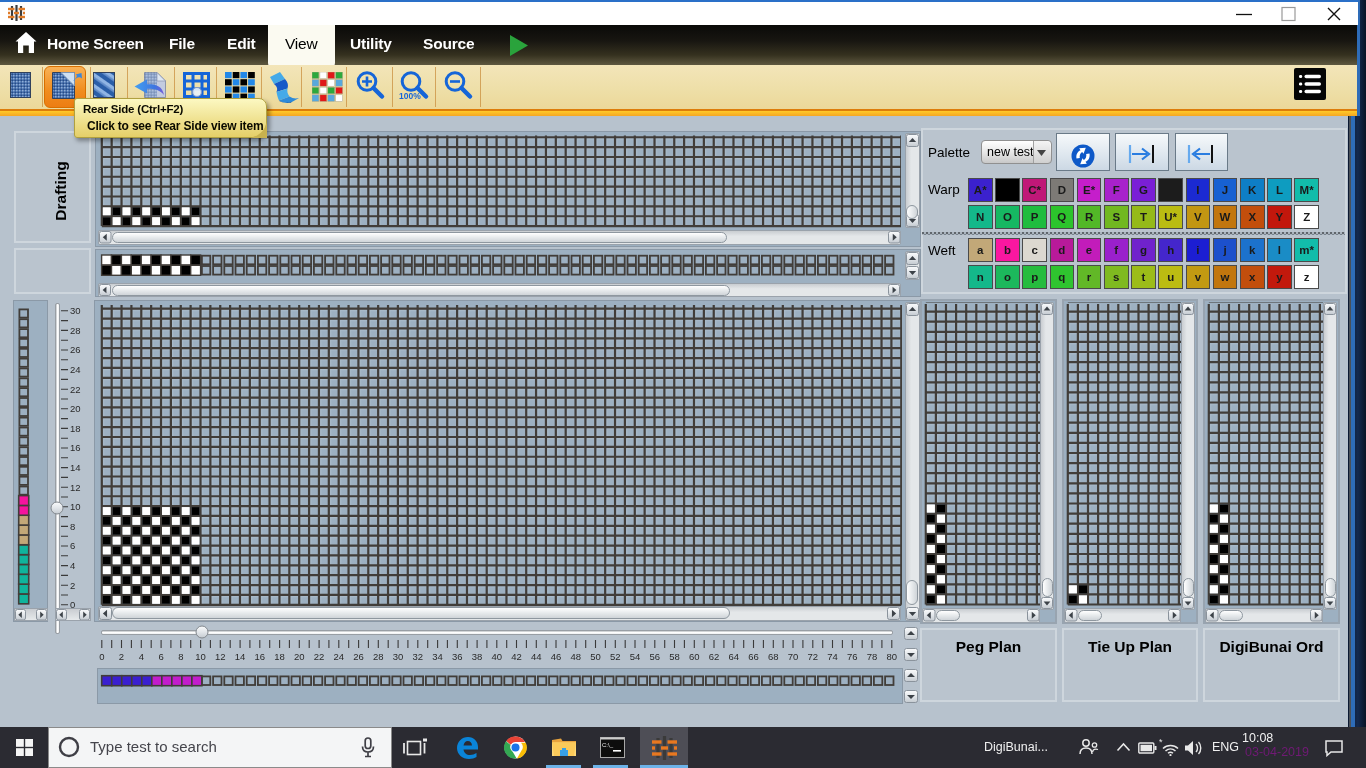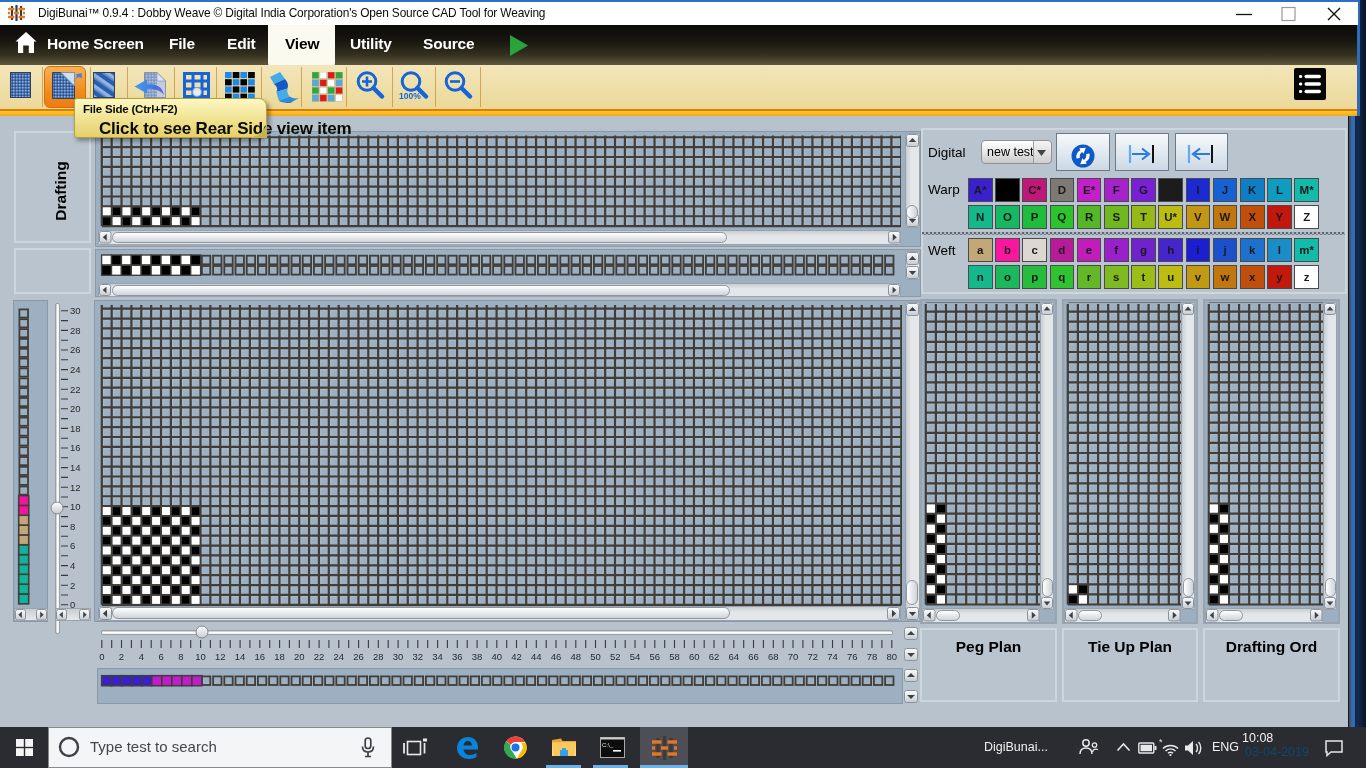--- a/index.html
+++ b/index.html
@@ -25,35 +25,34 @@
       <g stroke="#e07b28" stroke-width="2.4">
         <line x1="0" y1="4" x2="6.5" y2="4"></line>
         <line x1="10.5" y1="4" x2="17" y2="4"></line>
         <line x1="0" y1="8" x2="2" y2="8"></line>
         <line x1="6" y1="8" x2="11" y2="8"></line>
         <line x1="15" y1="8" x2="17" y2="8"></line>
         <line x1="0" y1="12" x2="6.5" y2="12"></line>
         <line x1="10.5" y1="12" x2="17" y2="12"></line>
       </g>
 </svg>
-<div style="position:absolute;left:38px;top:5.5px;font-size:11.9px;color:#0a0a0a;white-space:nowrap;letter-spacing:-0.15px;">DigiBunai™ 0.9.4 : Dobby Weave © Digital India Corporation's Open Source CAD Tool for Weaving</div>
 <svg style="position:absolute;left:1234px;top:6px" width="112" height="16" viewBox="0 0 112 16">
       <line x1="2" y1="8.5" x2="18" y2="8.5" stroke="#111" stroke-width="1.3"></line>
       <rect x="48" y="1.5" width="13" height="13" fill="none" stroke="#999" stroke-width="1.2"></rect>
       <path d="M94 2L106 14M106 2L94 14" stroke="#111" stroke-width="1.4"></path>
     </svg>
 <div style="position:absolute;left:0px;top:25px;width:1357px;height:40px;background:linear-gradient(#0a0a08,#181611 40%,#35311f 75%,#5e5840);"></div>
 <div style="position:absolute;left:268px;top:25px;width:67px;height:45px;background:#fbfaf1;border-radius:0 0 7px 7px;"></div>
 <svg style="position:absolute;left:15px;top:31px" width="22" height="23" viewBox="0 0 22 23">
 <path d="M11 1L0.5 10.5H3V22H8.2V14.5H13.8V22H19V10.5H21.5Z" fill="#ffffff"></path>
 </svg>
 <div style="position:absolute;left:47px;top:35px;font-size:15.5px;font-weight:bold;color:#ffffff;white-space:nowrap;letter-spacing:-0.2px;">Home Screen</div>
 <div style="position:absolute;left:169px;top:35px;font-size:15.5px;font-weight:bold;color:#ffffff;white-space:nowrap;letter-spacing:-0.2px;">File</div>
 <div style="position:absolute;left:227px;top:35px;font-size:15.5px;font-weight:bold;color:#ffffff;white-space:nowrap;letter-spacing:-0.2px;">Edit</div>
-<div style="position:absolute;left:285px;top:35px;font-size:15.5px;font-weight:bold;color:#000000;white-space:nowrap;letter-spacing:-0.2px;">View</div>
+<div style="position:absolute;left:285px;top:35px;font-size:15.5px;font-weight:normal;color:#000000;white-space:nowrap;letter-spacing:-0.2px;">View</div>
 <div style="position:absolute;left:350px;top:35px;font-size:15.5px;font-weight:bold;color:#ffffff;white-space:nowrap;letter-spacing:-0.2px;">Utility</div>
 <div style="position:absolute;left:423px;top:35px;font-size:15.5px;font-weight:bold;color:#ffffff;white-space:nowrap;letter-spacing:-0.2px;">Source</div>
 <svg style="position:absolute;left:508px;top:34px" width="22" height="23" viewBox="0 0 22 23">
       <path d="M2 1L20 11.5L2 22Z" fill="#2aa33c"></path>
     </svg>
 <div style="position:absolute;left:0px;top:65px;width:1357px;height:44px;background:linear-gradient(#f3e5b9,#eedfa8 55%,#ecd899);"></div>
 <div style="position:absolute;left:0px;top:109px;width:1357px;height:1.5px;background:#dd7d0a;"></div>
 <div style="position:absolute;left:0px;top:110.5px;width:1357px;height:5px;background:linear-gradient(#ffca28,#f5a623);"></div>
 <div style="position:absolute;left:41.5px;top:67px;width:1px;height:40px;background:#c98f3f;opacity:0.75;"></div>
 <div style="position:absolute;left:90px;top:67px;width:1px;height:40px;background:#c98f3f;opacity:0.75;"></div>
@@ -889,23 +888,23 @@
 <svg style="position:absolute;left:1206px;top:609px" width="12.5" height="12.5" viewBox="0 0 12.5 12.5">
       <rect x="0.5" y="0.5" width="11.5" height="11.5" rx="2" fill="url(#btngrad)" stroke="#8a939c"></rect>
       <path d="M7.75 2.75L3.75 6.25L7.75 9.75Z" fill="#3c4248"></path>
     </svg>
 <svg style="position:absolute;left:1309.5px;top:609px" width="12.5" height="12.5" viewBox="0 0 12.5 12.5">
       <rect x="0.5" y="0.5" width="11.5" height="11.5" rx="2" fill="url(#btngrad)" stroke="#8a939c"></rect>
       <path d="M4.75 2.75L8.75 6.25L4.75 9.75Z" fill="#3c4248"></path>
     </svg>
 <div style="position:absolute;left:1219px;top:609.5px;width:24px;height:11.5px;background:linear-gradient(#ffffff,#e9ecee 45%,#cfd4d8);border:1px solid #8e979f;box-sizing:border-box;border-radius:5.75px;"></div>
 <div style="position:absolute;left:1203px;top:628px;width:137px;height:74px;background:#bac4ce;border:2px solid #ced6dd;box-sizing:border-box;"></div>
-<div style="position:absolute;left:1203px;top:638px;font-size:15.5px;font-weight:bold;color:#000;width:137px;text-align:center;">Drafting Ord</div>
+<div style="position:absolute;left:1203px;top:638px;font-size:15.5px;font-weight:bold;color:#000;width:137px;text-align:center;">DigiBunai Ord</div>
 <div style="position:absolute;left:921px;top:128px;width:426px;height:166px;background:#bac4ce;border:2px solid #ced6dd;box-sizing:border-box;"></div>
-<div style="position:absolute;left:928px;top:145px;font-size:13.5px;color:#000;">Digital</div>
+<div style="position:absolute;left:928px;top:145px;font-size:13.5px;color:#000;">Palette</div>
 <div style="position:absolute;left:981px;top:140px;width:71px;height:24px;background:linear-gradient(#ffffff,#e8e8e8 50%,#c8c8c8);border:1px solid #909090;border-radius:4px;box-sizing:border-box;"></div>
 <div style="position:absolute;left:987px;top:145px;font-size:12.5px;color:#000;">new test</div>
 <div style="position:absolute;left:1033px;top:141px;width:17px;height:22px;background:linear-gradient(#f4f4f4,#d0d0d0);border-left:1px solid #a0a0a0;border-radius:0 4px 4px 0;box-sizing:border-box;"></div>
 <svg style="position:absolute;left:1036px;top:149px" width="11" height="8" viewBox="0 0 11 8">
       <path d="M1 1L5.5 7L10 1Z" fill="#444"></path>
     </svg>
 <div style="position:absolute;left:1056px;top:133px;width:54px;height:38px;background:linear-gradient(#f6f9fb,#dde6ee 60%,#ccd8e4);border:1.5px solid #6a7a88;box-sizing:border-box;"></div>
 <div style="position:absolute;left:1115px;top:133px;width:54px;height:38px;background:linear-gradient(#f6f9fb,#dde6ee 60%,#ccd8e4);border:1.5px solid #6a7a88;box-sizing:border-box;"></div>
 <div style="position:absolute;left:1175px;top:133px;width:53px;height:38px;background:linear-gradient(#f6f9fb,#dde6ee 60%,#ccd8e4);border:1.5px solid #6a7a88;box-sizing:border-box;"></div>
 <svg style="position:absolute;left:1071px;top:144px" width="24" height="24" viewBox="0 0 24 24">
@@ -973,22 +972,22 @@
 <div style="position:absolute;left:1131.2px;top:264.5px;width:24.5px;height:24px;background:#9cbc18;border:1px solid #4a4a4a;box-sizing:border-box;color:#1a1a1a;font-size:11.5px;font-weight:bold;text-align:center;line-height:23px;">t</div>
 <div style="position:absolute;left:1158.4px;top:264.5px;width:24.5px;height:24px;background:#bcbc12;border:1px solid #4a4a4a;box-sizing:border-box;color:#1a1a1a;font-size:11.5px;font-weight:bold;text-align:center;line-height:23px;">u</div>
 <div style="position:absolute;left:1185.6px;top:264.5px;width:24.5px;height:24px;background:#c29a12;border:1px solid #4a4a4a;box-sizing:border-box;color:#1a1a1a;font-size:11.5px;font-weight:bold;text-align:center;line-height:23px;">v</div>
 <div style="position:absolute;left:1212.8px;top:264.5px;width:24.5px;height:24px;background:#c2760e;border:1px solid #4a4a4a;box-sizing:border-box;color:#1a1a1a;font-size:11.5px;font-weight:bold;text-align:center;line-height:23px;">w</div>
 <div style="position:absolute;left:1240.0px;top:264.5px;width:24.5px;height:24px;background:#c24e0c;border:1px solid #4a4a4a;box-sizing:border-box;color:#1a1a1a;font-size:11.5px;font-weight:bold;text-align:center;line-height:23px;">x</div>
 <div style="position:absolute;left:1267.2px;top:264.5px;width:24.5px;height:24px;background:#c2190c;border:1px solid #4a4a4a;box-sizing:border-box;color:#1a1a1a;font-size:11.5px;font-weight:bold;text-align:center;line-height:23px;">y</div>
 <div style="position:absolute;left:1294.4px;top:264.5px;width:24.5px;height:24px;background:#ffffff;border:1px solid #4a4a4a;box-sizing:border-box;color:#1a1a1a;font-size:11.5px;font-weight:bold;text-align:center;line-height:23px;">z</div>
 <div style="position:absolute;left:922px;top:232px;width:423px;height:2px;background:repeating-linear-gradient(90deg,#60666c 0,#60666c 2px,#aab4be 2px,#aab4be 4px);"></div>
 <div style="position:absolute;left:922px;top:234px;width:423px;height:1px;background:repeating-linear-gradient(90deg,#aab4be 0,#aab4be 2px,#7a848e 2px,#7a848e 4px);"></div>
 <div style="position:absolute;left:74px;top:98px;width:191px;height:38px;background:linear-gradient(#fcf8c2,#e5cf68);border:1px solid #b0a040;border-radius:3px 8px 14px 3px;box-shadow:2.5px 3px 4px rgba(0,0,0,0.35);z-index:50;">
-      <div style="margin:3.5px 0 0 8px;font-size:11.5px;font-weight:bold;color:#0a0a00;white-space:nowrap;letter-spacing:-0.2px;">File Side (Ctrl+F2)</div>
-      <div style="margin:4px 0 0 24px;font-size:17px;font-weight:bold;color:#0a0a00;white-space:nowrap;letter-spacing:-0.2px;">Click to see Rear Side view item</div>
+      <div style="margin:3.5px 0 0 8px;font-size:11.5px;font-weight:bold;color:#0a0a00;white-space:nowrap;letter-spacing:-0.2px;">Rear Side (Ctrl+F2)</div>
+      <div style="margin:4px 0 0 12px;font-size:12px;font-weight:bold;color:#0a0a00;white-space:nowrap;letter-spacing:-0.2px;">Click to see Rear Side view item</div>
       <svg style="position:absolute;right:-1px;bottom:-1px" width="16" height="16" viewBox="0 0 16 16">
         <path d="M0 16H16V0C14 8 8 14 0 16Z" fill="#c8b24e"></path>
       </svg>
     </div>
 <div style="position:absolute;left:0px;top:727px;width:1366px;height:41px;background:#2b2b32;"></div>
 <svg style="position:absolute;left:16px;top:739px" width="17" height="17" viewBox="0 0 17 17">
 <rect x="0" y="0" width="7.8" height="7.8" fill="#f5f5f5"></rect>
       <rect x="9.2" y="0" width="7.8" height="7.8" fill="#f5f5f5"></rect>
       <rect x="0" y="9.2" width="7.8" height="7.8" fill="#f5f5f5"></rect>
       <rect x="9.2" y="9.2" width="7.8" height="7.8" fill="#f5f5f5"></rect>
@@ -1071,16 +1070,16 @@
       <text x="0" y="6" font-size="9" fill="#e8e8e8">*</text>
       <path d="M4 9.5C8 5.5 15 5.5 19 9.5M6.5 12C9.5 9.2 13.5 9.2 16.5 12M9 14.3C10.5 13 12.5 13 14 14.3" fill="none" stroke="#e8e8e8" stroke-width="1.5"></path>
       <circle cx="11.5" cy="16" r="1.1" fill="#e8e8e8"></circle>
     </svg>
 <svg style="position:absolute;left:1184px;top:740px" width="19" height="16" viewBox="0 0 19 16">
       <path d="M1 5.5H4L9 1V15L4 10.5H1Z" fill="#e8e8e8"></path>
       <path d="M12 4C14 6 14 10 12 12M14.5 2C17.5 5 17.5 11 14.5 14" fill="none" stroke="#e8e8e8" stroke-width="1.4"></path>
     </svg>
 <div style="position:absolute;left:1212px;top:740px;font-size:12.5px;color:#f0f0f0;">ENG</div>
 <div style="position:absolute;left:1242px;top:731px;font-size:12.5px;color:#f0f0f0;width:70px;white-space:nowrap;">10:08</div>
-<div style="position:absolute;left:1242px;top:744.5px;font-size:12.5px;color:#0c4a6e;width:70px;text-align:center;white-space:nowrap;">03-04-2019</div>
+<div style="position:absolute;left:1242px;top:744.5px;font-size:12.5px;color:#701a75;width:70px;text-align:center;white-space:nowrap;">03-04-2019</div>
 <svg style="position:absolute;left:1324px;top:739px" width="20" height="18" viewBox="0 0 20 18">
       <path d="M2 2H18V13H7L3 16.5V13H2Z" fill="none" stroke="#e8e8e8" stroke-width="1.5"></path>
     </svg>
 </div>
 </body></html>

